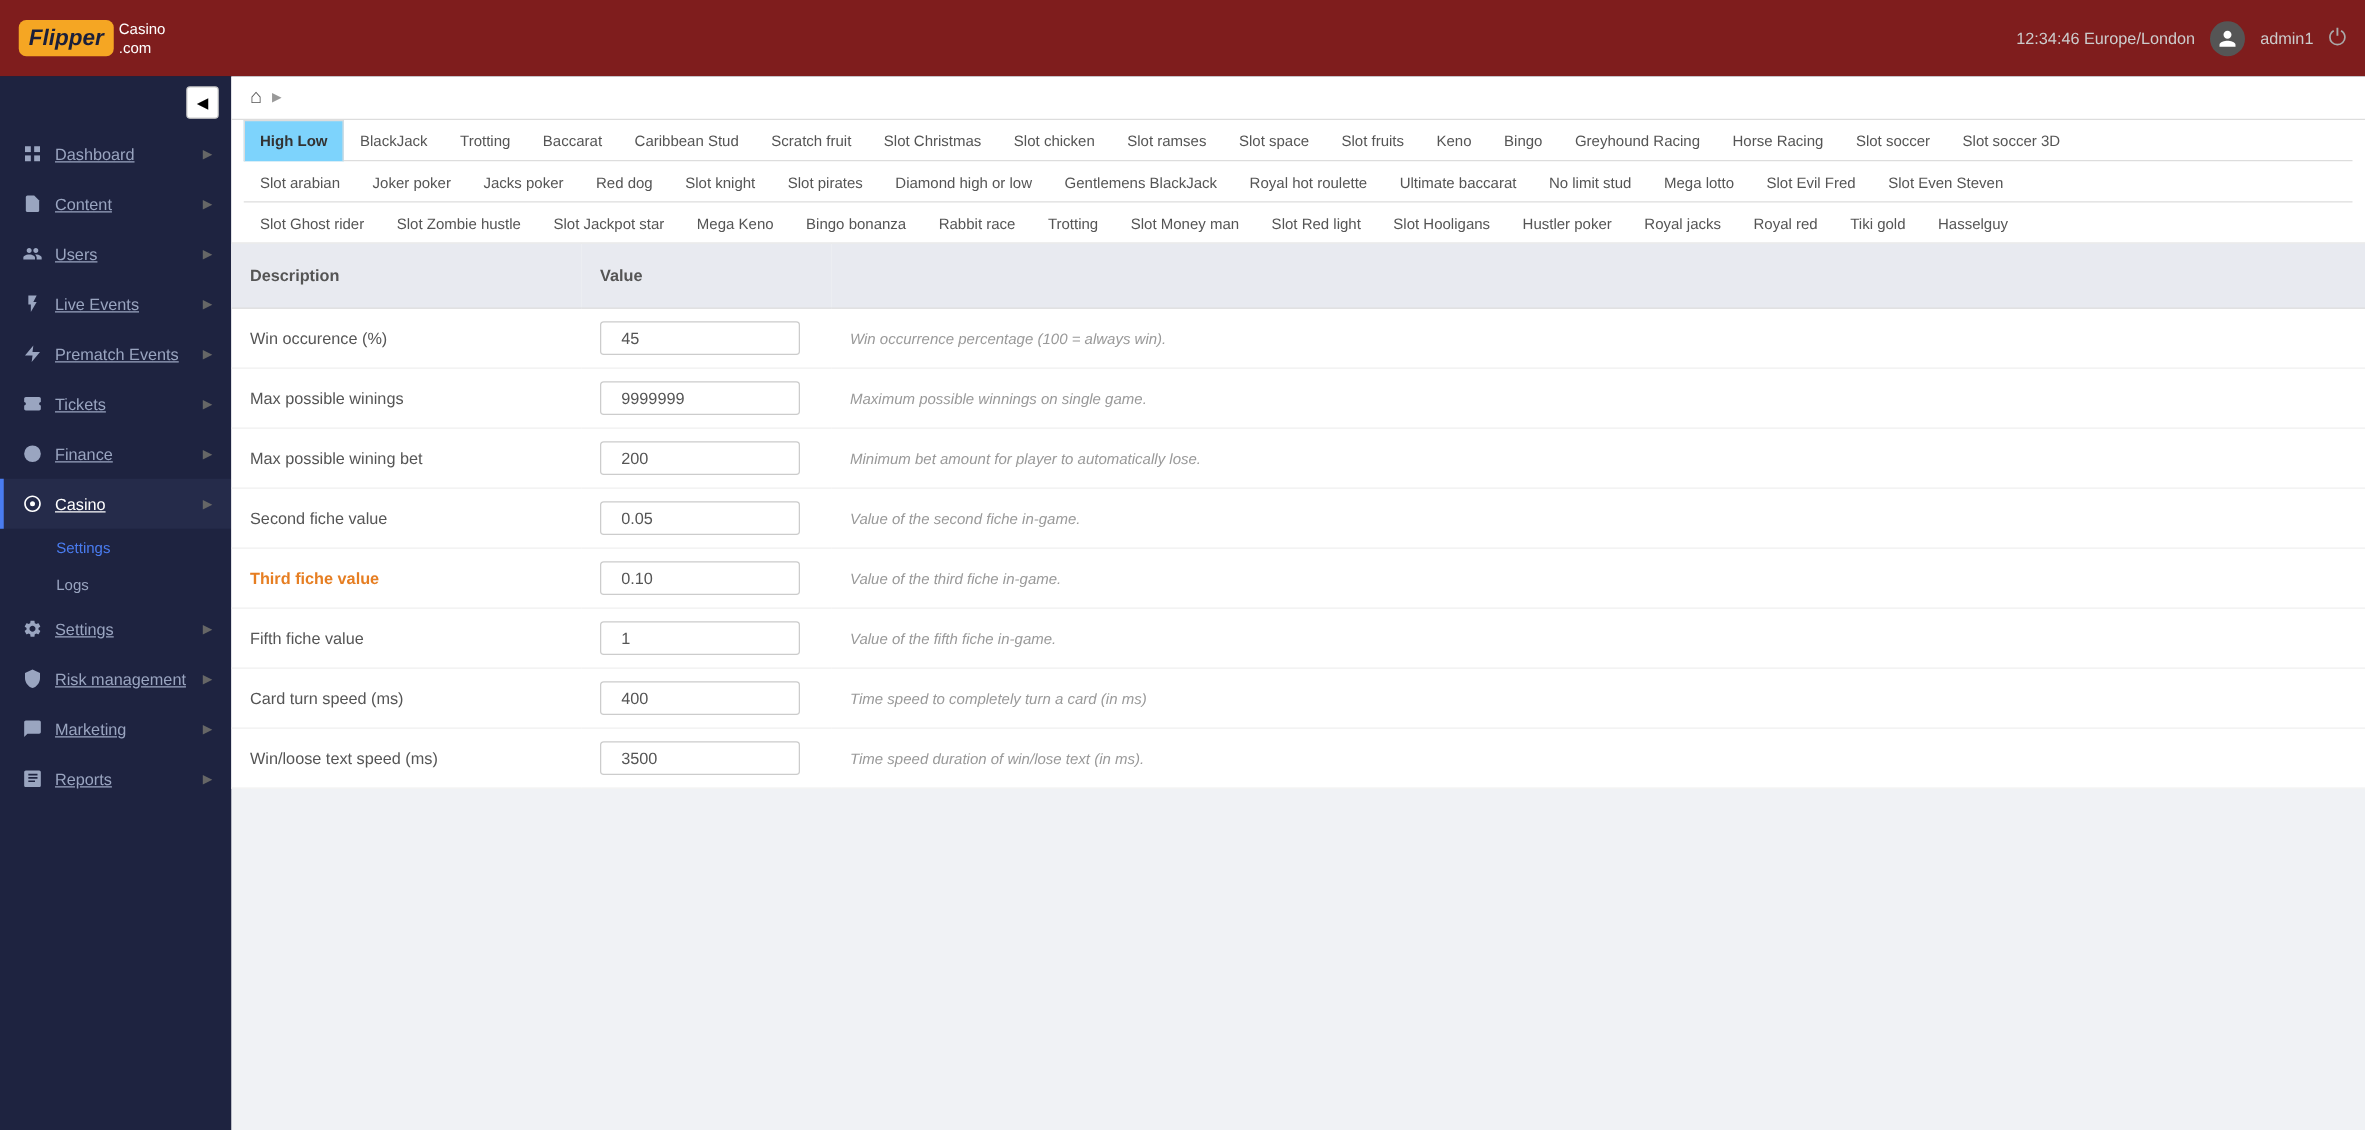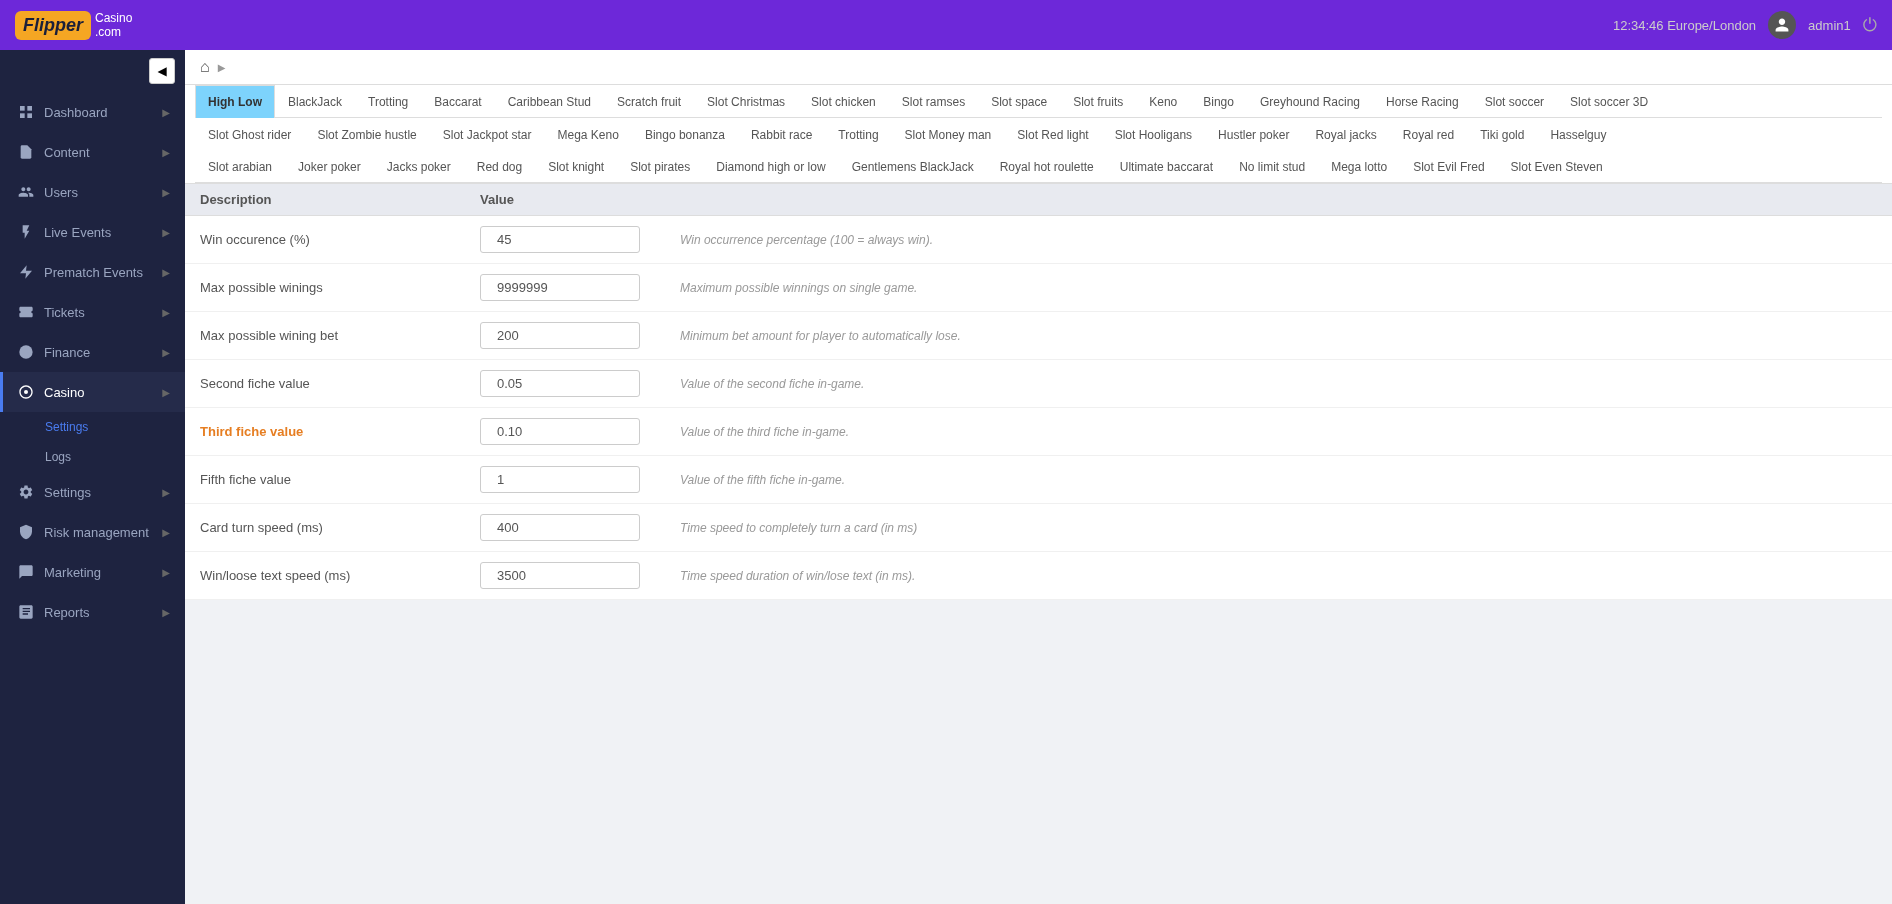--- a/index.html
+++ b/index.html
@@ -1,21 +1,21 @@
 <!DOCTYPE html>
 <html><head>
   <meta charset="utf-8">
   <style>
     * { box-sizing: border-box; margin: 0; padding: 0; }
     body { font-family: Arial, sans-serif; font-size: 13px; background: #1a1f3a; color: #333; display: flex; flex-direction: column; height: 100vh; overflow: hidden; }
 
     
     .topbar {
-      background: #6d28d9;
-      height: 50px;
+      background: #7f1d1d;
+      height: 61px;
       display: flex;
       align-items: center;
       justify-content: space-between;
       padding: 0 15px;
       flex-shrink: 0;
     }
     .logo {
       display: flex;
       align-items: center;
     }
@@ -65,21 +65,21 @@
       align-items: center;
       padding: 12px 15px;
       color: #9aa5c0;
       cursor: pointer;
       font-size: 13px;
       gap: 10px;
       border-left: 3px solid transparent;
       justify-content: space-between;
     }
     .nav-item.active { color: #fff; border-left-color: #4a7cf0; background: #252b4a; }
-    .nav-item-left { display: flex; align-items: center; gap: 10px; }
+    .nav-item-left { display: flex; align-items: center; gap: 10px; text-decoration: underline; }
     .nav-arrow { font-size: 10px; color: #666; }
     .nav-sub-item {
       padding: 8px 15px 8px 45px;
       color: #9aa5c0;
       cursor: pointer;
       font-size: 12px;
     }
     .nav-sub-item.active { color: #4a7cf0; }
 
     
@@ -138,21 +138,21 @@
 
     
     .settings-table {
       width: 100%;
       border-collapse: collapse;
     }
     .settings-table thead tr {
       background: #e8eaf0;
     }
     .settings-table thead th {
-      padding: 8px 15px;
+      padding: 18px 15px;
       text-align: left;
       font-size: 13px;
       color: #555;
       font-weight: 600;
       border-bottom: 1px solid #ddd;
     }
     .settings-table tbody tr {
       border-bottom: 1px solid #f0f0f0;
     }
     .settings-table tbody td {
@@ -370,54 +370,54 @@
         <div class="tab-item">Slot space</div>
         <div class="tab-item">Slot fruits</div>
         <div class="tab-item">Keno</div>
         <div class="tab-item">Bingo</div>
         <div class="tab-item">Greyhound Racing</div>
         <div class="tab-item">Horse Racing</div>
         <div class="tab-item">Slot soccer</div>
         <div class="tab-item">Slot soccer 3D</div>
       </div>
 
+      <div class="tabs-row">
+        <div class="tab-item">Slot arabian</div>
+        <div class="tab-item">Joker poker</div>
+        <div class="tab-item">Jacks poker</div>
+        <div class="tab-item">Red dog</div>
+        <div class="tab-item">Slot knight</div>
+        <div class="tab-item">Slot pirates</div>
+        <div class="tab-item">Diamond high or low</div>
+        <div class="tab-item">Gentlemens BlackJack</div>
+        <div class="tab-item">Royal hot roulette</div>
+        <div class="tab-item">Ultimate baccarat</div>
+        <div class="tab-item">No limit stud</div>
+        <div class="tab-item">Mega lotto</div>
+        <div class="tab-item">Slot Evil Fred</div>
+        <div class="tab-item">Slot Even Steven</div>
+      </div>
+
       <div class="tabs-row" style="border-bottom:none;">
         <div class="tab-item">Slot Ghost rider</div>
         <div class="tab-item">Slot Zombie hustle</div>
         <div class="tab-item">Slot Jackpot star</div>
         <div class="tab-item">Mega Keno</div>
         <div class="tab-item">Bingo bonanza</div>
         <div class="tab-item">Rabbit race</div>
         <div class="tab-item">Trotting</div>
         <div class="tab-item">Slot Money man</div>
         <div class="tab-item">Slot Red light</div>
         <div class="tab-item">Slot Hooligans</div>
         <div class="tab-item">Hustler poker</div>
         <div class="tab-item">Royal jacks</div>
         <div class="tab-item">Royal red</div>
         <div class="tab-item">Tiki gold</div>
         <div class="tab-item">Hasselguy</div>
       </div>
-
-      <div class="tabs-row">
-        <div class="tab-item">Slot arabian</div>
-        <div class="tab-item">Joker poker</div>
-        <div class="tab-item">Jacks poker</div>
-        <div class="tab-item">Red dog</div>
-        <div class="tab-item">Slot knight</div>
-        <div class="tab-item">Slot pirates</div>
-        <div class="tab-item">Diamond high or low</div>
-        <div class="tab-item">Gentlemens BlackJack</div>
-        <div class="tab-item">Royal hot roulette</div>
-        <div class="tab-item">Ultimate baccarat</div>
-        <div class="tab-item">No limit stud</div>
-        <div class="tab-item">Mega lotto</div>
-        <div class="tab-item">Slot Evil Fred</div>
-        <div class="tab-item">Slot Even Steven</div>
-      </div>
     </div>
 
     <div class="form-content">
       <table class="settings-table">
         <thead>
           <tr>
             <th>Description</th>
             <th>Value</th>
             <th></th>
           </tr>

